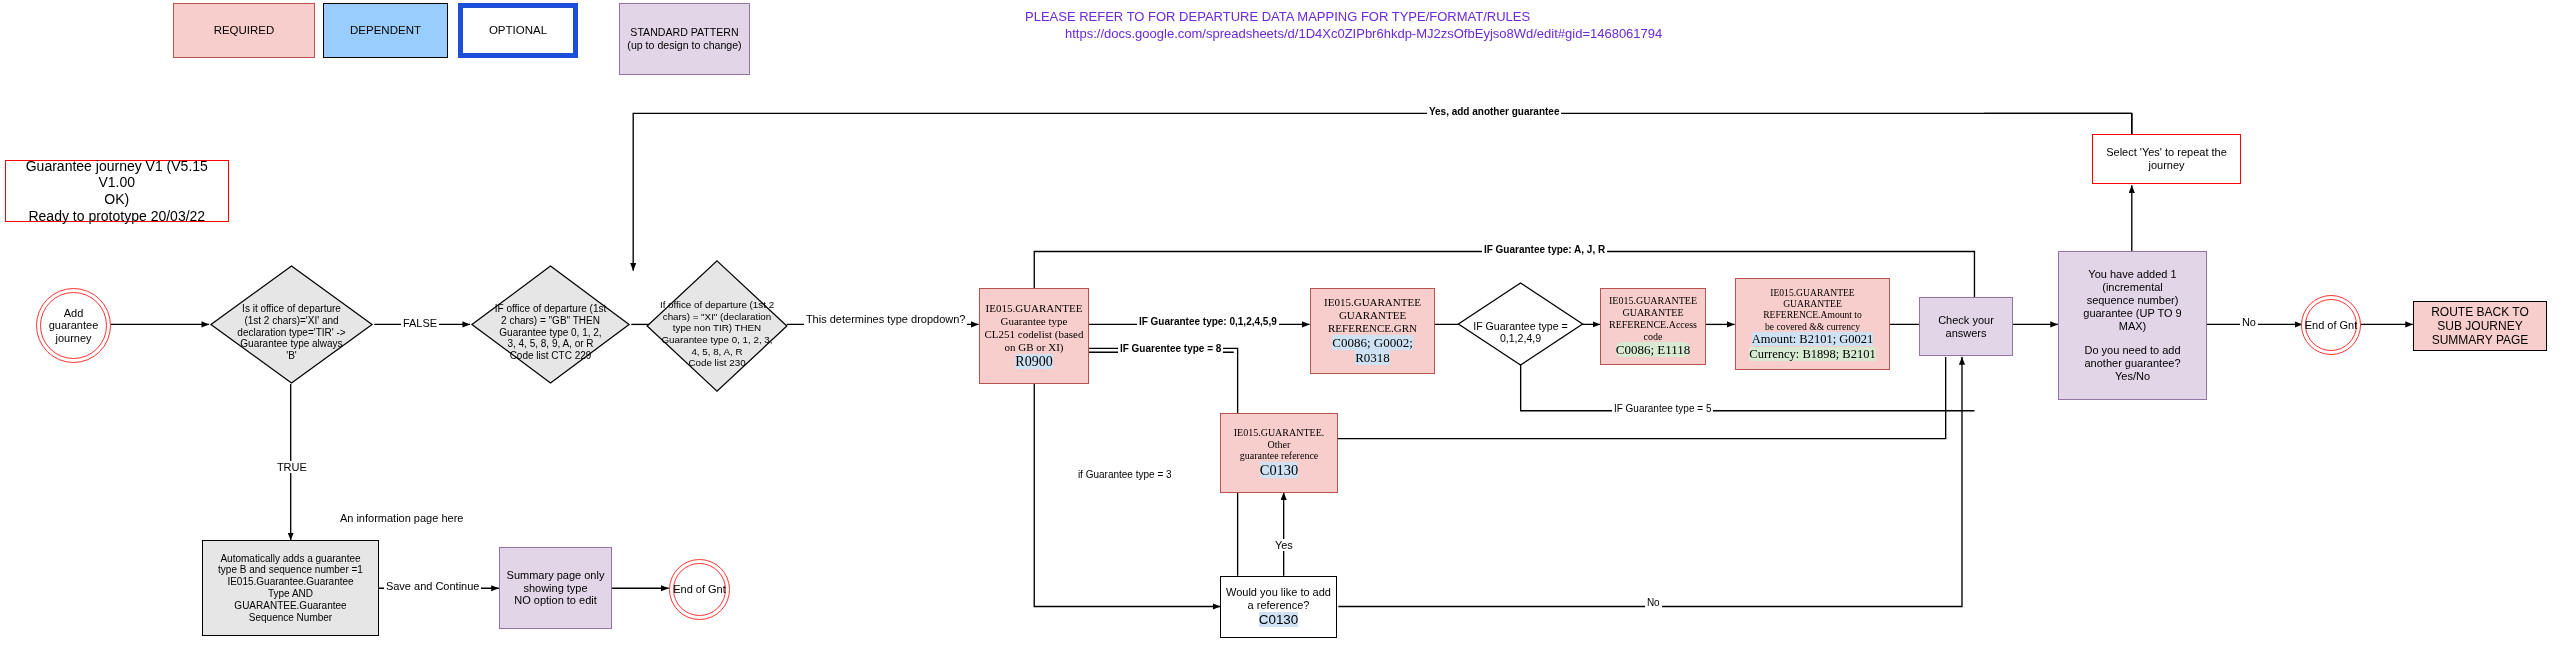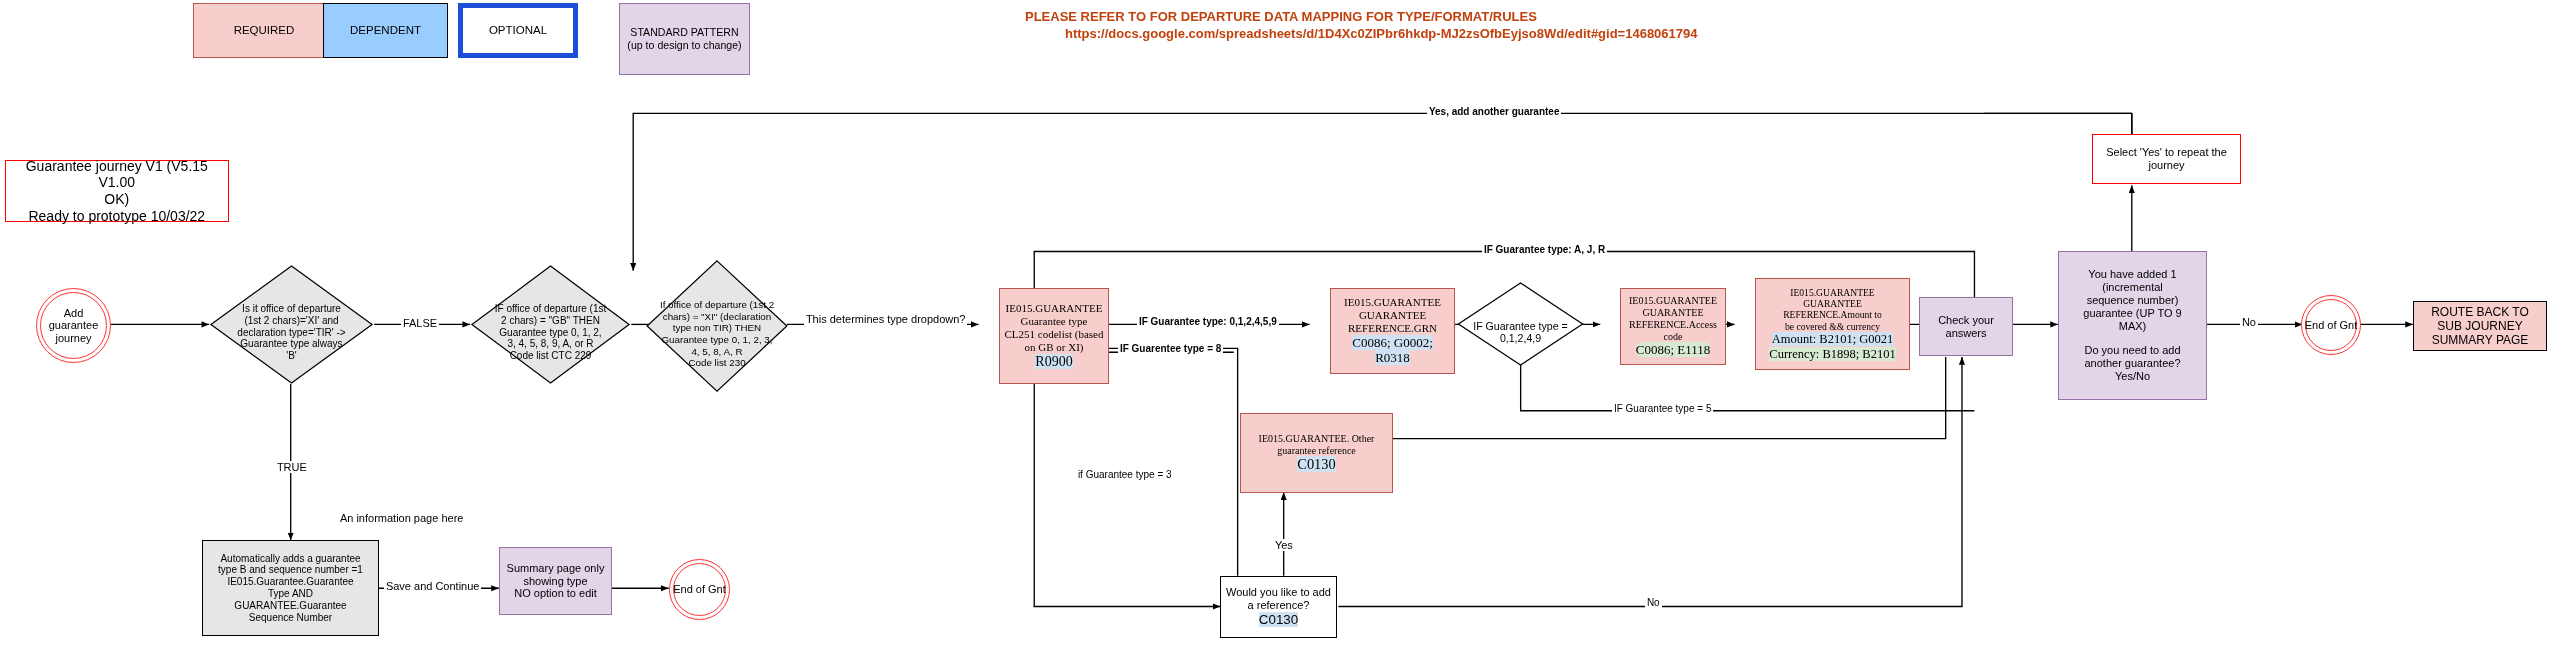--- a/index.html
+++ b/index.html
@@ -3,21 +3,21 @@
 <meta charset="utf-8">
 <style>
   html,body{margin:0;padding:0;background:#ffffff;}
   body{width:2576px;height:668px;position:relative;overflow:hidden;
        font-family:"Liberation Sans",sans-serif;color:#000;}
   #canvas{position:absolute;left:0;top:0;width:2576px;height:668px;}
   .node{position:absolute;box-sizing:border-box;display:flex;align-items:center;
         justify-content:center;text-align:center;line-height:1.18;}
   .node .inner{width:100%;padding:0 2.9px;}
   
-  .f-req{background:#f8cecc;border:1px solid #b85450;margin-left:20px;}
+  .f-req{background:#f8cecc;border:1px solid #b85450;}
   .f-dep{background:#99ccff;border:1px solid #000;}
   .f-opt{background:#ffffff;border:5px solid #1d4ed8;}
   .f-std{background:#e1d5e7;border:1px solid #9673a6;}
   .f-grey{background:#e6e6e6;border:1px solid #000;}
   .f-white{background:#ffffff;border:1px solid #000;}
   .f-redline{background:#ffffff;border:1px solid #ff0000;}
   .f-purple{background:#e1d5e7;border:1px solid #9673a6;}
   .f-pink-blk{background:#f8cecc;border:1px solid #000;}
   
   .diamond{position:absolute;}
@@ -29,21 +29,21 @@
   .hl-green{background:#d9ead3;}
   .serif{font-family:"Liberation Serif",serif;}
   .circ{position:absolute;border-radius:50%;border:1.5px solid #ff3333;
         background:#fff;display:flex;align-items:center;justify-content:center;
         text-align:center;line-height:1.15;}
   .circ .ring{position:absolute;left:2.9px;top:2.9px;right:2.9px;bottom:2.9px;
         border:1.5px solid #ff3333;border-radius:50%;}
   .circ .ctxt{position:relative;z-index:2;}
   .elabel{position:absolute;background:#ffffff;padding:0 1.9px;white-space:nowrap;
         line-height:1.1;}
-  .redtext{color:#c2410c;font-weight:bold;white-space:nowrap;line-height:1.35;}
+  .redtext{color:#6d28d9;font-weight:normal;white-space:nowrap;line-height:1.35;}
   svg{position:absolute;left:0;top:0;overflow:visible;}
 </style>
 </head>
 <body>
 
 <div id="canvas">
 
   <svg width="2576" height="668" viewBox="0 0 2685 696">
     <defs>
       <marker id="ah" markerWidth="9" markerHeight="9" refX="8" refY="3.2" orient="auto" markerUnits="userSpaceOnUse">
@@ -124,21 +124,21 @@
 (up to design to change)</div>
   </div>
 
   <div class="redtext" style="left:1025px;top:7.7px;font-size:13px;position:absolute;">PLEASE REFER TO FOR DEPARTURE DATA MAPPING FOR TYPE/FORMAT/RULES</div>
   <div class="redtext" style="left:1025px;top:25px;font-size:13px;position:absolute;margin-left:40px;">https://docs.google.com/spreadsheets/d/1D4Xc0ZIPbr6hkdp-MJ2zsOfbEyjso8Wd/edit#gid=1468061794</div>
 
   <div class="node f-redline" style="left:4.8px;top:147px;width:224px;height:62px;font-size:14px;margin-top:13px;">
     <div class="inner">
       <div>Guarantee journey V1 (V5.15 V1.00</div>
       <div>OK)</div>
-      <div>Ready to prototype 10/03/22</div>
+      <div>Ready to prototype 20/03/22</div>
     </div>
   </div>
 
   <div class="circ" style="left:36px;top:288px;width:73px;height:73px;font-size:11px;">
     <div class="ring"></div>
     <div class="ctxt">
       <div>Add</div>
         <div>guarantee</div>
         <div>journey</div>
     </div>
@@ -194,21 +194,21 @@
     <div class="inner">
       <div>Automatically adds a guarantee</div>
       <div>type B and sequence number =1</div>
       <div>IE015.Guarantee.Guarantee</div>
       <div>Type AND</div>
       <div>GUARANTEE.Guarantee</div>
       <div>Sequence Number</div>
     </div>
   </div>
 
-  <div class="node f-purple" style="left:499px;top:547px;width:113px;height:68px;font-size:11px;">
+  <div class="node f-purple" style="left:499px;top:547px;width:113px;height:82px;font-size:11px;">
     <div class="inner">
       <div>Summary page only</div>
       <div>showing type</div>
       <div>NO option to edit</div>
     </div>
   </div>
 
   <div class="circ" style="left:669px;top:559px;width:59px;height:59px;font-size:11px;">
     <div class="ring"></div>
     <div class="ctxt">End of Gnt</div>
@@ -257,21 +257,21 @@
   <div class="node f-req serif" style="left:1735px;top:278px;width:155px;height:92px;font-size:9.6px;">
     <div class="inner">
       <div>IE015.GUARANTEE</div>
       <div>GUARANTEE REFERENCE.Amount to</div>
       <div>be covered  &amp;&amp; currency</div>
       <div><span class="hl-blue" style="font-size:12.5px;">Amount: B2101; G0021</span></div>
       <div><span class="hl-green" style="font-size:12.5px;">Currency: B1898; B2101</span></div>
     </div>
   </div>
 
-  <div class="node f-req serif" style="left:1220px;top:413px;width:153px;height:80px;font-size:10px;">
+  <div class="node f-req serif" style="left:1220px;top:413px;width:118px;height:80px;font-size:10px;">
     <div class="inner">
       <div>IE015.GUARANTEE. Other</div>
       <div>guarantee reference</div>
       <div><span class="hl-blue" style="font-size:14.4px;">C0130</span></div>
     </div>
   </div>
 
   <div class="node f-white" style="left:1220px;top:576px;width:117px;height:62px;font-size:11px;">
     <div class="inner">
       <div>Would you like to add</div>

